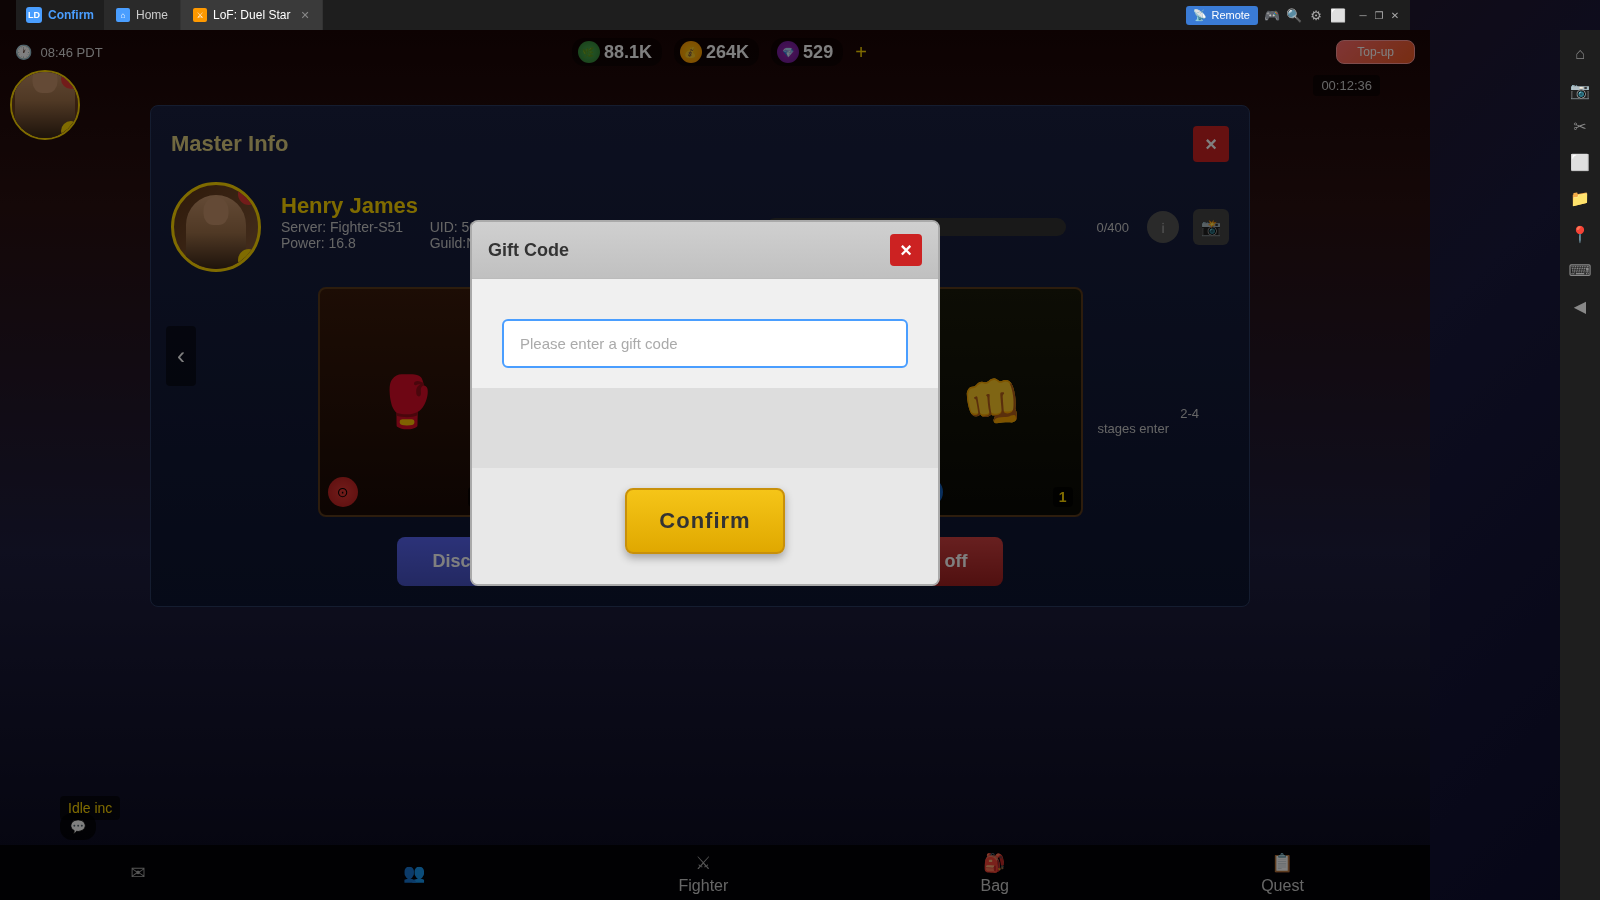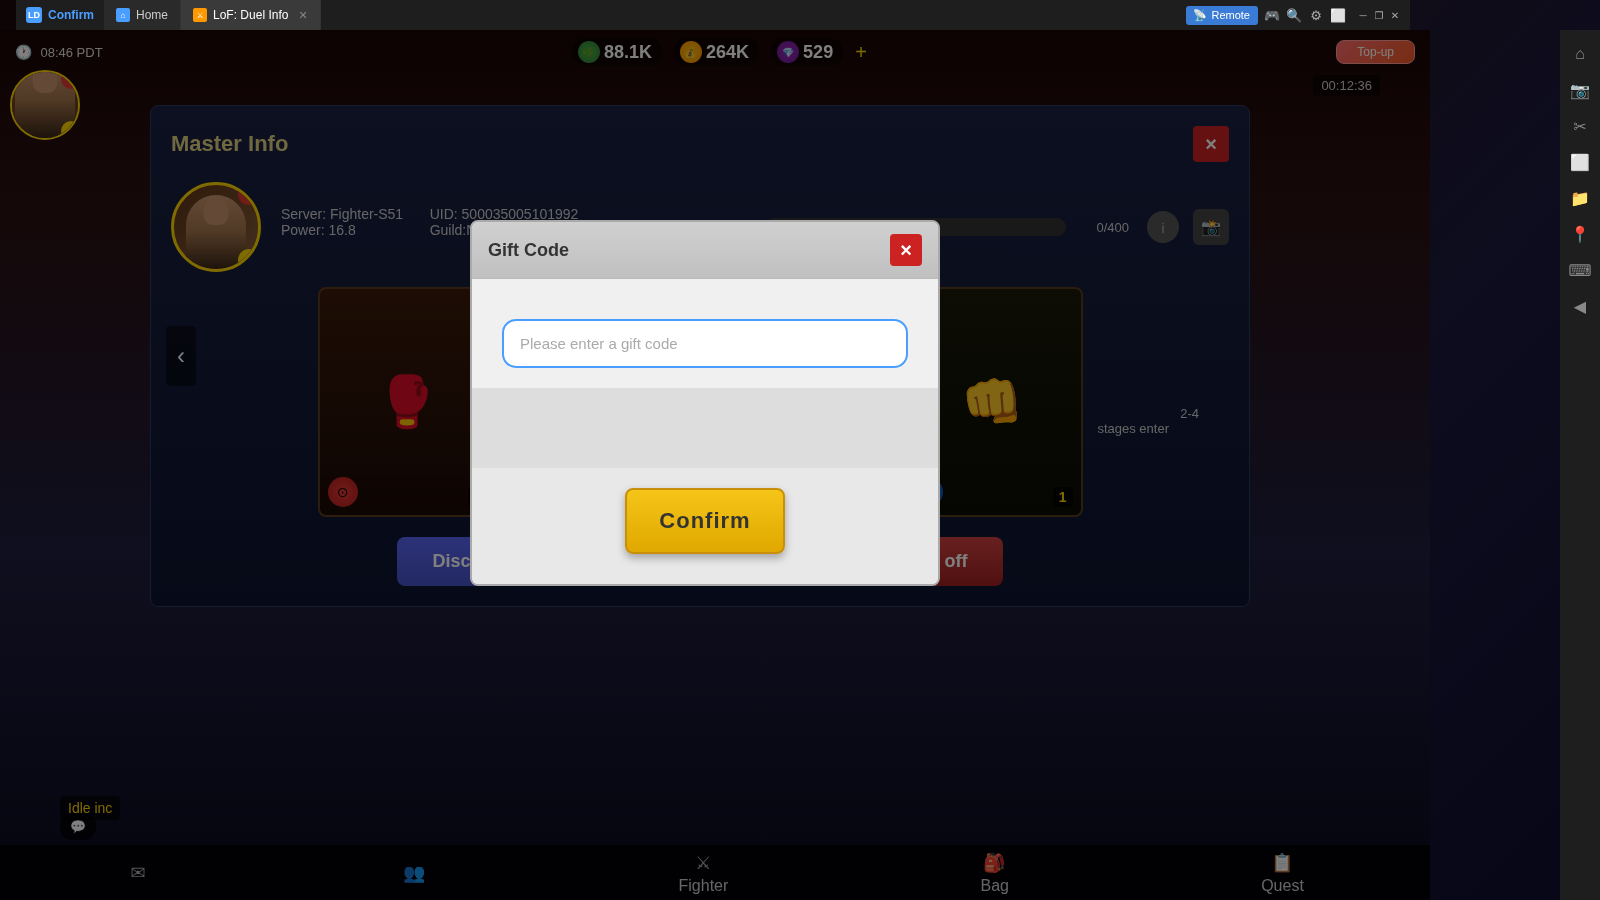--- a/index.html
+++ b/index.html
@@ -587,21 +587,21 @@
     .modal-body {
       padding: 40px 30px 20px;
       background: #f0f0f0;
     }
 
     .gift-code-input {
       width: 100%;
       padding: 14px 16px;
       font-size: 15px;
       border: 2px solid #4a9eff;
-      border-radius: 14px;
+      border-radius: 6px;
       background: white;
       color: #999;
       outline: none;
     }
 
     .gift-code-input::placeholder {
       color: #aaa;
     }
 
     .modal-footer {
@@ -729,21 +729,21 @@
     <div class="logo-icon">LD</div>
     <span>Confirm</span>
   </div>
   <div class="tab-bar">
     <div class="tab">
       <div class="tab-icon tab-home-icon">⌂</div>
       <span>Home</span>
     </div>
     <div class="tab active">
       <div class="tab-icon">⚔</div>
-      <span>LoF: Duel Info</span>
+      <span>LoF: Duel Star</span>
       <span class="close-tab">✕</span>
     </div>
   </div>
   <div class="topbar-right">
     <div class="remote-btn">
       <span>📡</span>
       <span>Remote</span>
     </div>
     <div class="topbar-icon">🎮</div>
     <div class="topbar-icon">🔍</div>
@@ -821,20 +821,21 @@
       <div class="player-portrait">
         <div class="portrait-figure">
           <div class="figure-shape">
             <div class="figure-head"></div>
           </div>
         </div>
         <div class="portrait-badge">!</div>
         <div class="portrait-lvl">1</div>
       </div>
       <div>
+        <div class="player-name">Henry James</div>
         <div class="info-grid">
           <span class="info-item">Server: Fighter-S51</span>
           <span class="info-item">UID: 500035005101992</span>
           <span class="info-item">Power: 16.8</span>
           <span class="info-item">Guild:Not joined</span>
         </div>
       </div>
       <div class="exp-row">
         <span class="exp-label">EXP:</span>
         <div class="exp-bar">

